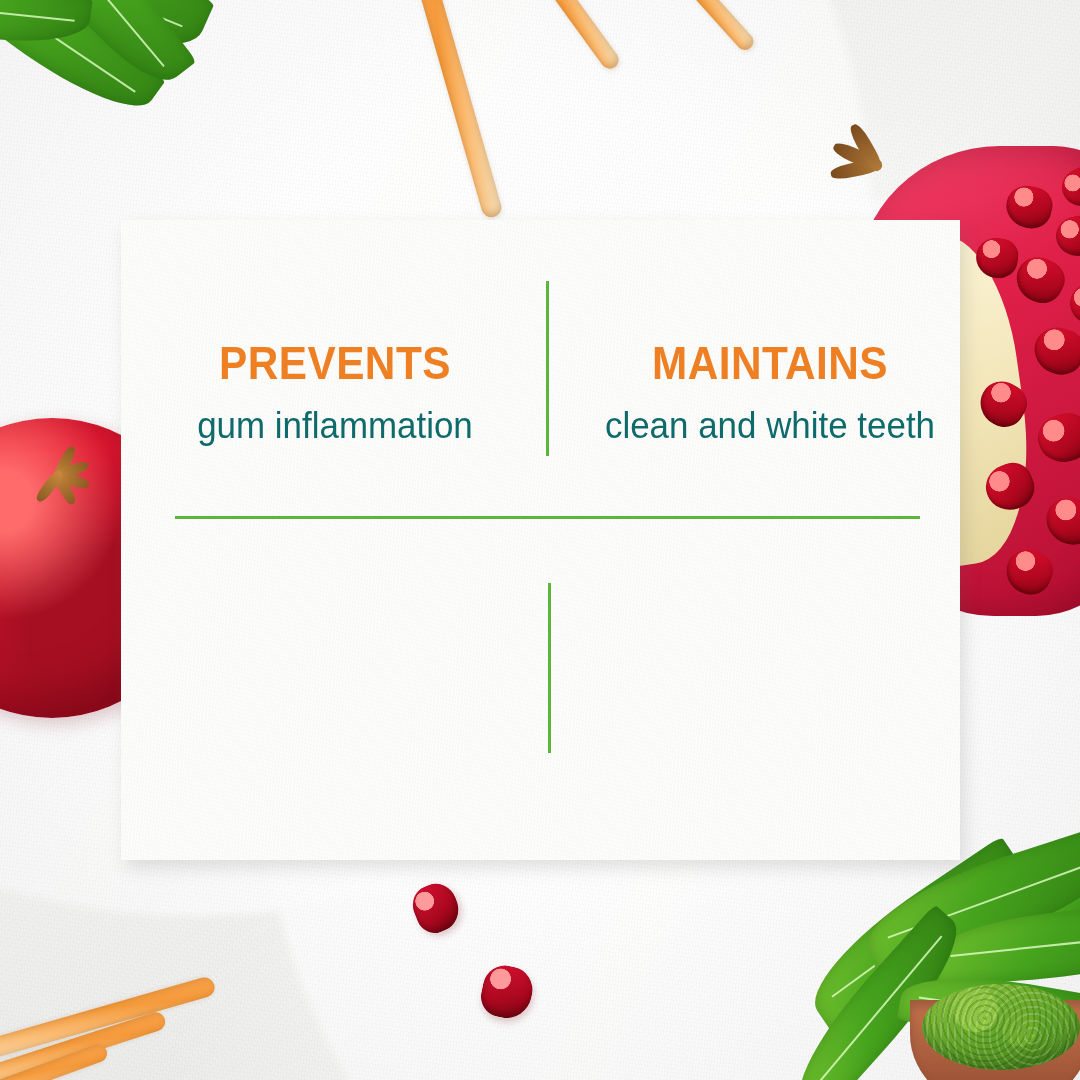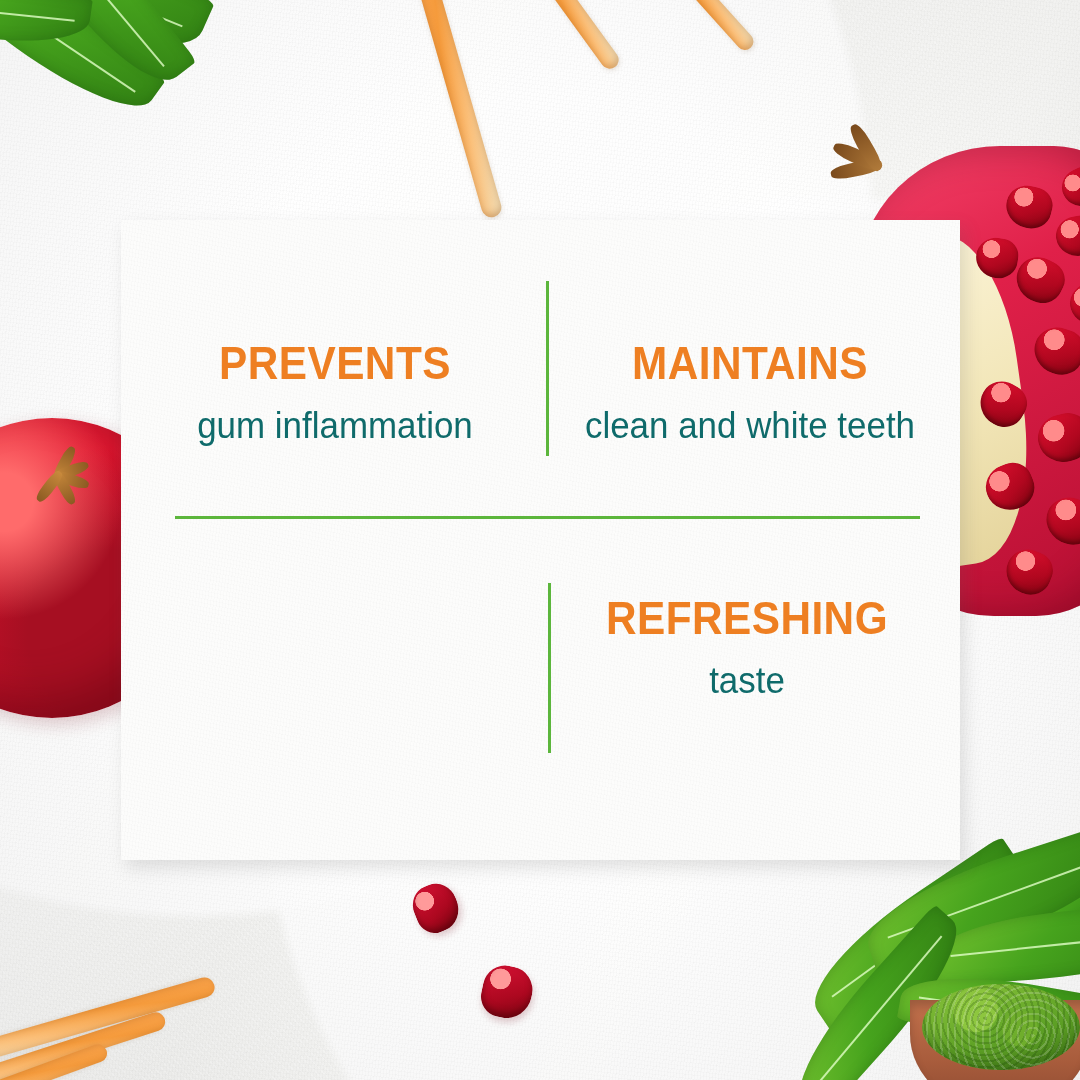--- a/index.html
+++ b/index.html
@@ -240,21 +240,21 @@
     position: absolute;
     inset: 0;
   }
 
   .cell {
     position: absolute;
     text-align: center;
     width: 400px;
   }
   .cell-tl { left: 14px;  top: 120px; }
-  .cell-tr { left: 429px; top: 120px; }
+  .cell-tr { left: 449px; top: 120px; }
   .cell-bl { left: 14px;  top: 375px; }
   .cell-br { left: 426px; top: 375px; }
 
   .headline {
     font-family: "Liberation Sans", sans-serif;
     font-weight: 700;
     font-size: 46px;
     line-height: 1.0;
     letter-spacing: 0.5px;
     color: #ee7f22;
@@ -389,21 +389,17 @@
         <p class="headline">PREVENTS</p>
         <p class="subline">gum inflammation</p>
       </div>
 
       <div class="cell cell-tr">
         <p class="headline">MAINTAINS</p>
         <p class="subline">clean and white teeth</p>
       </div>
 
 
-      <div class="cell cell-br">
-        <p class="headline">REFRESHING</p>
-        <p class="subline">taste</p>
-      </div>
 
     </div>
   </div>
 
 </div>
 
 </body></html>

